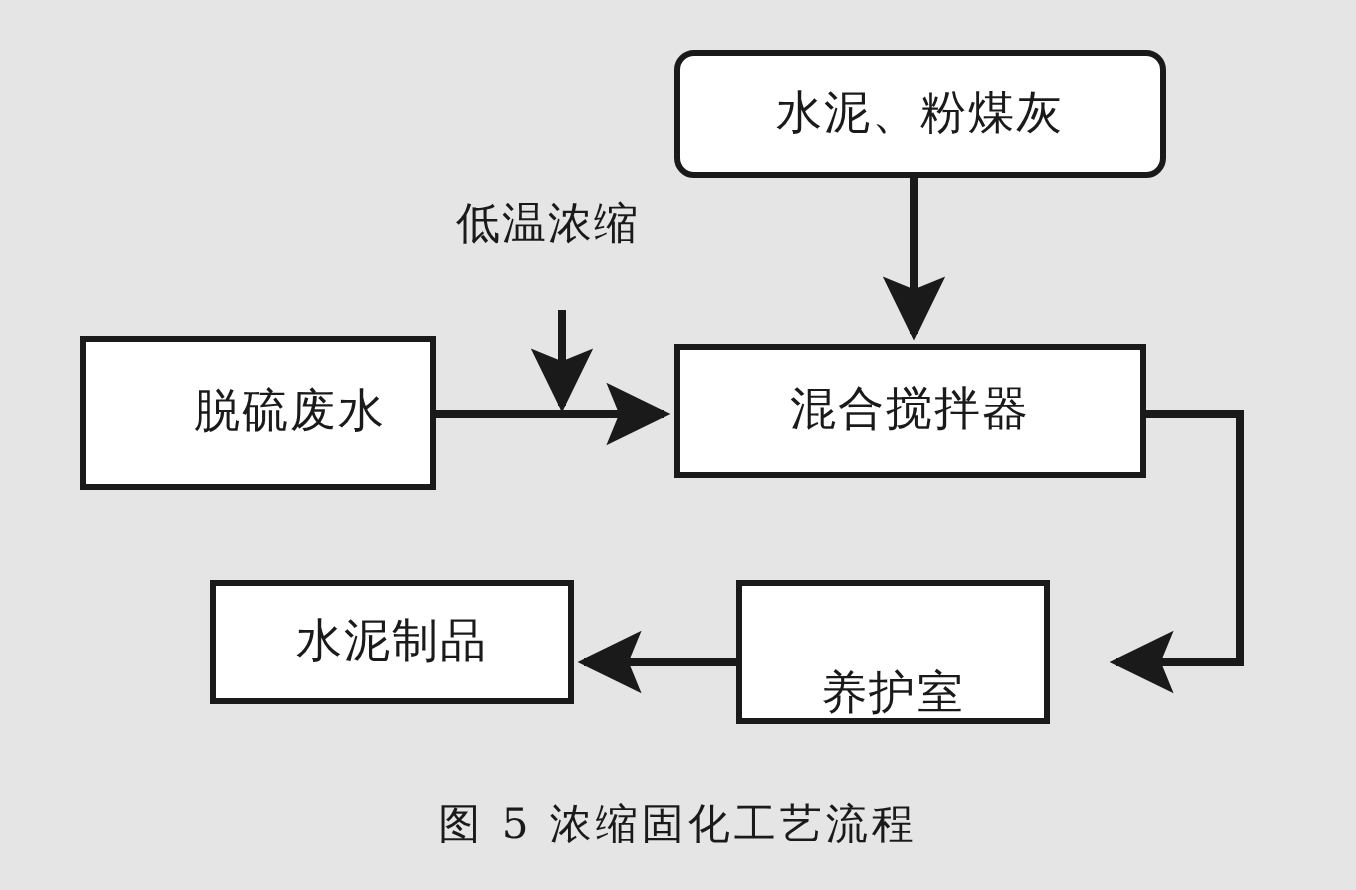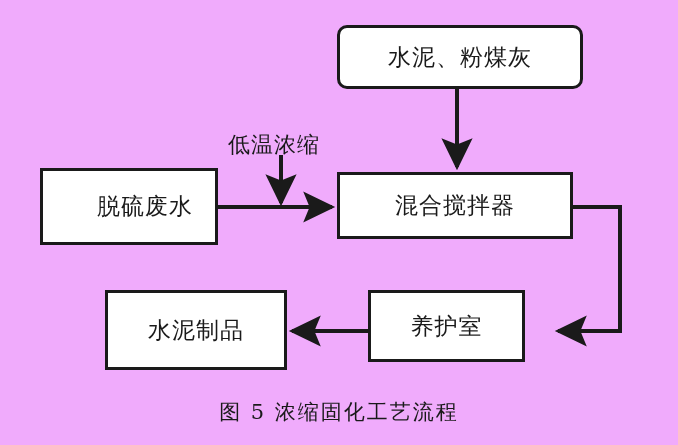--- a/index.html
+++ b/index.html
@@ -4,21 +4,21 @@
 <style>
   html, body {
     margin: 0;
     padding: 0;
     background: #ffffff;
   }
   #page {
     position: relative;
     width: 678px;
     height: 445px;
-    background: #f0abfc;
+    background: #e5e5e5;
     overflow: hidden;
     font-family: "DejaVu Sans", "Liberation Sans", sans-serif;
   }
   #flow-svg {
     position: absolute;
     left: 0;
     top: 0;
     width: 678px;
     height: 445px;
   }
@@ -56,38 +56,39 @@
   #box-mixer {
     left: 337px;
     top: 172px;
     width: 236px;
     height: 67px;
   }
   #box-cement-products {
     left: 105px;
     top: 290px;
     width: 182px;
-    height: 80px;
+    height: 62px;
   }
   #box-curing-room {
     left: 368px;
     top: 290px;
     width: 157px;
     height: 72px;
+    align-items: flex-end;
   }
   .edge-label {
     position: absolute;
     font-size: 22px;
     letter-spacing: 1px;
     white-space: nowrap;
     color: #1a1a1a;
   }
   #label-low-temp-concentration {
     left: 228px;
-    top: 130px;
+    top: 97px;
   }
   #figure-caption {
     position: absolute;
     left: 0;
     top: 398px;
     width: 678px;
     text-align: center;
     font-family: "DejaVu Serif", "Liberation Serif", serif;
     font-size: 21px;
     letter-spacing: 2px;

